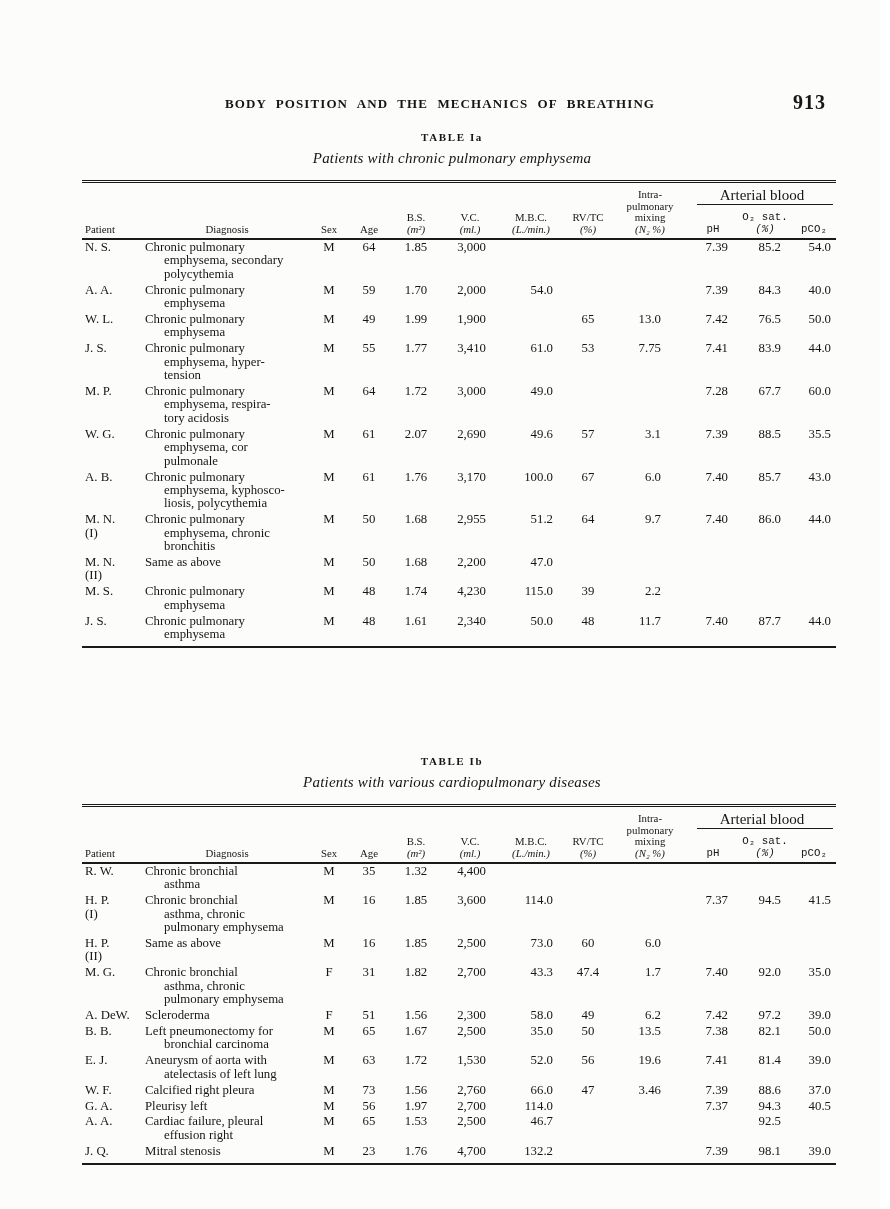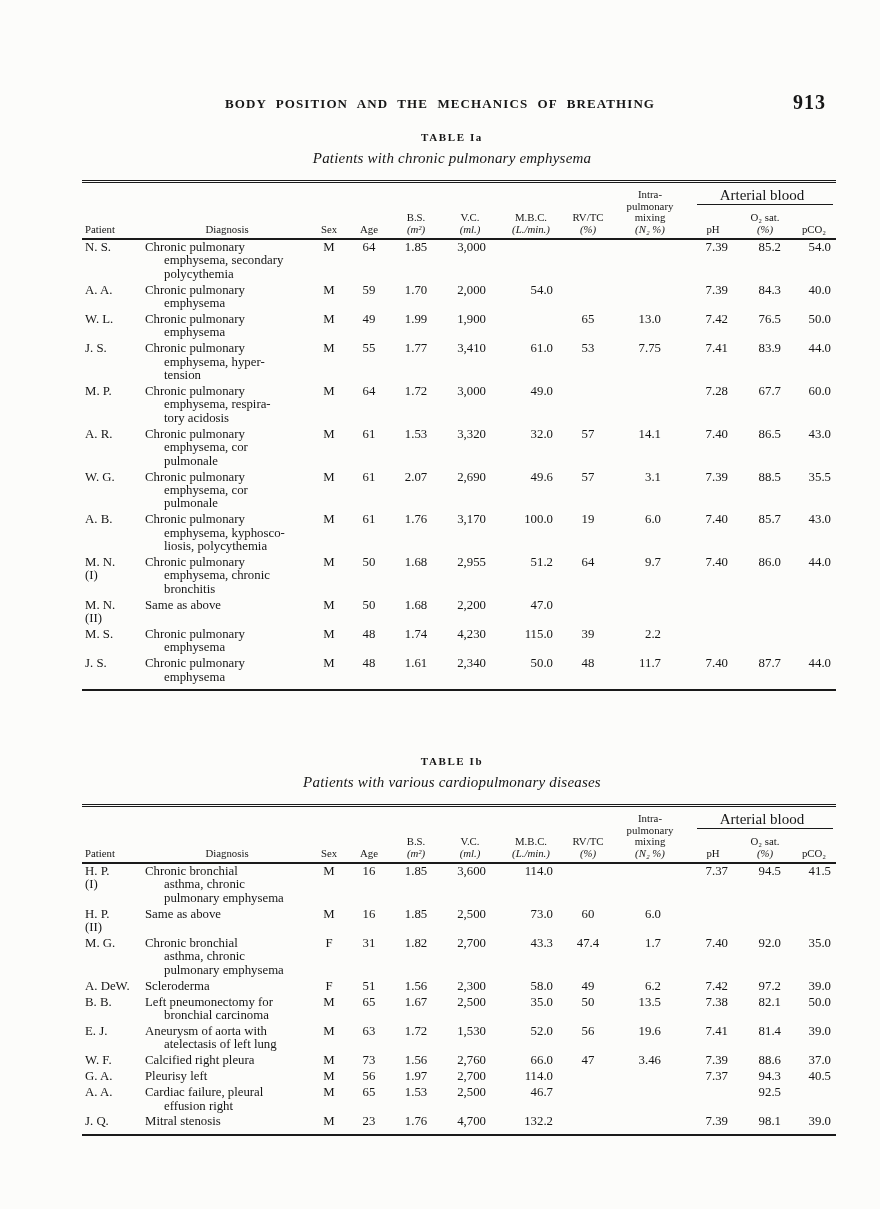--- a/index.html
+++ b/index.html
@@ -29,21 +29,21 @@
     padding:6px 0 3px 0;border-bottom:2px solid #1a1a1a;text-align:center;
   }
   .hsub{font-style:italic;display:block;}
   .hlabel{display:block;white-space:pre-line;}
   th.th-patient{text-align:left;padding-left:3px;}
   
   th.th-arterial{padding:4px 0 3px 0;}
   .art-label{font-size:15px;line-height:12px;text-align:center;}
   .art-rule{border-top:1px solid #1a1a1a;margin:3px 3px 7px 9px;height:0;}
   .art-sub{display:grid;grid-template-columns:50px 54px 44px;align-items:end;}
-  .art-sub .acell{text-align:center;}
+  .art-sub .acell{text-align:center;font-family:Liberation Mono, monospace;}
   
   tbody td{
     font-size:12.8px;line-height:13.4px;vertical-align:top;padding:1px 0 1.5px 0;
   }
   tbody tr:first-child td{}
   tbody tr:last-child td{padding-bottom:5px;}
   td.col-patient{white-space:pre-line;padding-left:3px;}
   td.col-diagnosis{white-space:pre-line;padding-left:20px;text-indent:-19px;}
   td.col-sex,td.col-age,td.col-bs,td.col-rvtc,td.col-ph{text-align:center;}
   td.col-vc{text-align:right;padding-right:12px;}
@@ -208,36 +208,20 @@
             <td class="col-bs">1.72</td>
             <td class="col-vc">3,000</td>
             <td class="col-mbc">49.0</td>
             <td class="col-rvtc"></td>
             <td class="col-mixing"></td>
             <td class="col-ph">7.28</td>
             <td class="col-o2sat">67.7</td>
             <td class="col-pco2">60.0</td>
           </tr>
           <tr>
-            <td class="col-patient">A. R.</td>
-            <td class="col-diagnosis">Chronic pulmonary
-emphysema, cor
-pulmonale</td>
-            <td class="col-sex">M</td>
-            <td class="col-age">61</td>
-            <td class="col-bs">1.53</td>
-            <td class="col-vc">3,320</td>
-            <td class="col-mbc">32.0</td>
-            <td class="col-rvtc">57</td>
-            <td class="col-mixing">14.1</td>
-            <td class="col-ph">7.40</td>
-            <td class="col-o2sat">86.5</td>
-            <td class="col-pco2">43.0</td>
-          </tr>
-          <tr>
             <td class="col-patient">W. G.</td>
             <td class="col-diagnosis">Chronic pulmonary
 emphysema, cor
 pulmonale</td>
             <td class="col-sex">M</td>
             <td class="col-age">61</td>
             <td class="col-bs">2.07</td>
             <td class="col-vc">2,690</td>
             <td class="col-mbc">49.6</td>
             <td class="col-rvtc">57</td>
@@ -249,21 +233,21 @@
           <tr>
             <td class="col-patient">A. B.</td>
             <td class="col-diagnosis">Chronic pulmonary
 emphysema, kyphosco-
 liosis, polycythemia</td>
             <td class="col-sex">M</td>
             <td class="col-age">61</td>
             <td class="col-bs">1.76</td>
             <td class="col-vc">3,170</td>
             <td class="col-mbc">100.0</td>
-            <td class="col-rvtc">19</td>
+            <td class="col-rvtc">67</td>
             <td class="col-mixing">6.0</td>
             <td class="col-ph">7.40</td>
             <td class="col-o2sat">85.7</td>
             <td class="col-pco2">43.0</td>
           </tr>
           <tr>
             <td class="col-patient">M. N.
 (I)</td>
             <td class="col-diagnosis">Chronic pulmonary
 emphysema, chronic
@@ -395,20 +379,35 @@
                 </div>
               <div class="acell">
                   <span class="hlabel">pCO₂</span>
                 </div>
             </div>
           </th>
         </tr>
       </thead>
       <tbody>
           <tr>
+            <td class="col-patient">R. W.</td>
+            <td class="col-diagnosis">Chronic bronchial
+asthma</td>
+            <td class="col-sex">M</td>
+            <td class="col-age">35</td>
+            <td class="col-bs">1.32</td>
+            <td class="col-vc">4,400</td>
+            <td class="col-mbc"></td>
+            <td class="col-rvtc"></td>
+            <td class="col-mixing"></td>
+            <td class="col-ph"></td>
+            <td class="col-o2sat"></td>
+            <td class="col-pco2"></td>
+          </tr>
+          <tr>
             <td class="col-patient">H. P.
 (I)</td>
             <td class="col-diagnosis">Chronic bronchial
 asthma, chronic
 pulmonary emphysema</td>
             <td class="col-sex">M</td>
             <td class="col-age">16</td>
             <td class="col-bs">1.85</td>
             <td class="col-vc">3,600</td>
             <td class="col-mbc">114.0</td>

